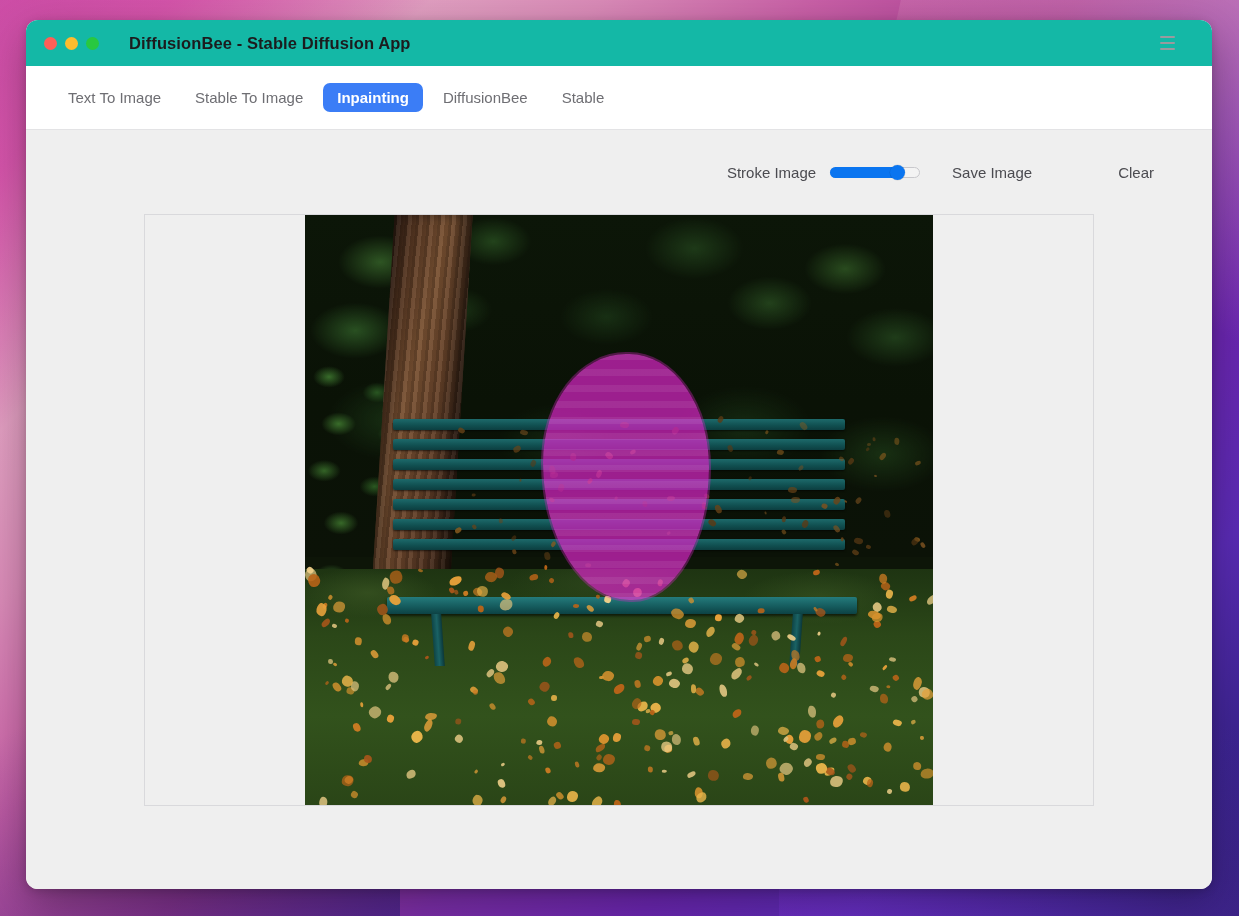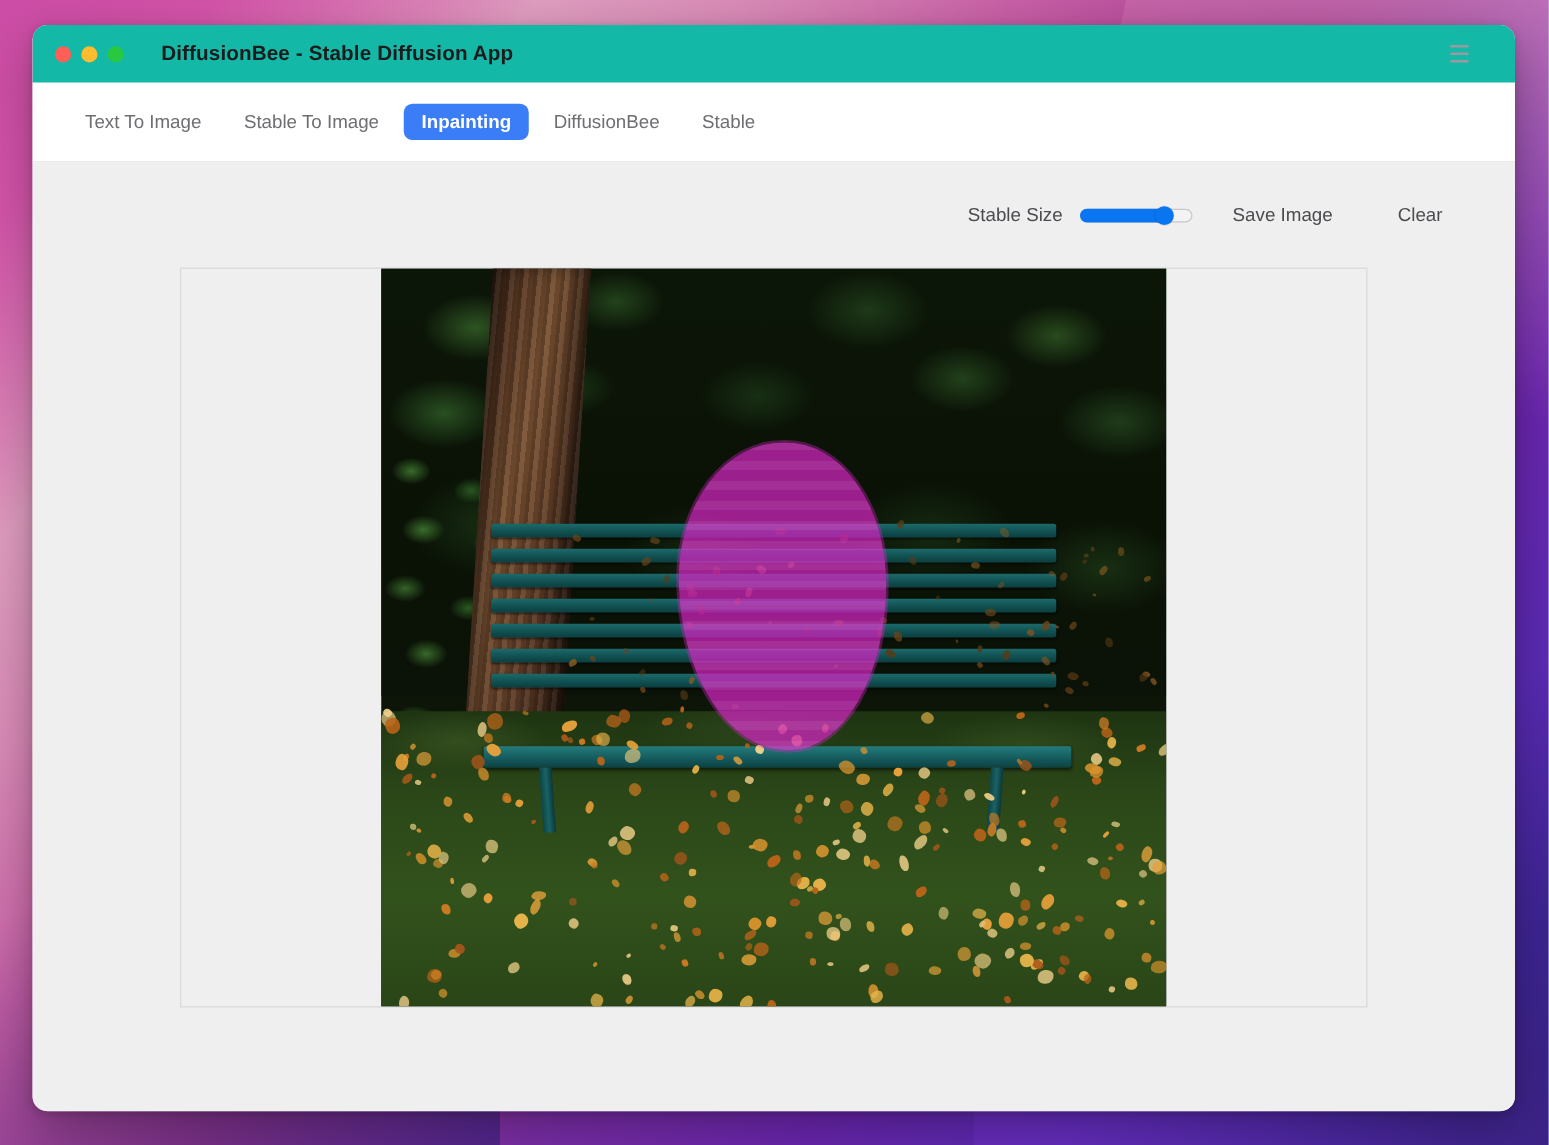--- a/index.html
+++ b/index.html
@@ -193,21 +193,21 @@
     background: #0a75f0;
     box-shadow: 0 0 0 .5px rgba(0,0,0,.12);
   }
   .toolbar-action {
     font-size: 15px;
     color: #4b4b50;
     cursor: pointer;
     padding: 4px 6px;
   }
   #save-image-button { margin-right: 40px; }
-  #clear-button { margin-right: 10px; }
+  #clear-button { margin-right: 10px; margin-left: 34px; }
 
   
   #canvas-frame {
     flex: 0 0 auto;
     width: 950px;
     height: 592px;
     margin: 0 auto;
     background: #efefef;
     border: 1px solid #d9d9dc;
     display: flex;
@@ -424,21 +424,21 @@
       <div class="tab">Text To Image</div>
       <div class="tab">Stable To Image</div>
       <div class="tab active">Inpainting</div>
       <div class="tab">DiffusionBee</div>
       <div class="tab">Stable</div>
     </div>
 
     <div id="content">
 
       <div id="toolbar">
-        <div id="stroke-size-label">Stable Size</div>
+        <div id="stroke-size-label">Stroke Image</div>
         <div id="stroke-slider">
           <div id="slider-track"></div>
           <div id="slider-fill" style="width: 72px;"></div>
           <div id="slider-thumb" style="left: 60px;"></div>
         </div>
         <div class="toolbar-action" id="save-image-button">Save Image</div>
         <div class="toolbar-action" id="clear-button">Clear</div>
       </div>
 
       <div id="canvas-frame">

